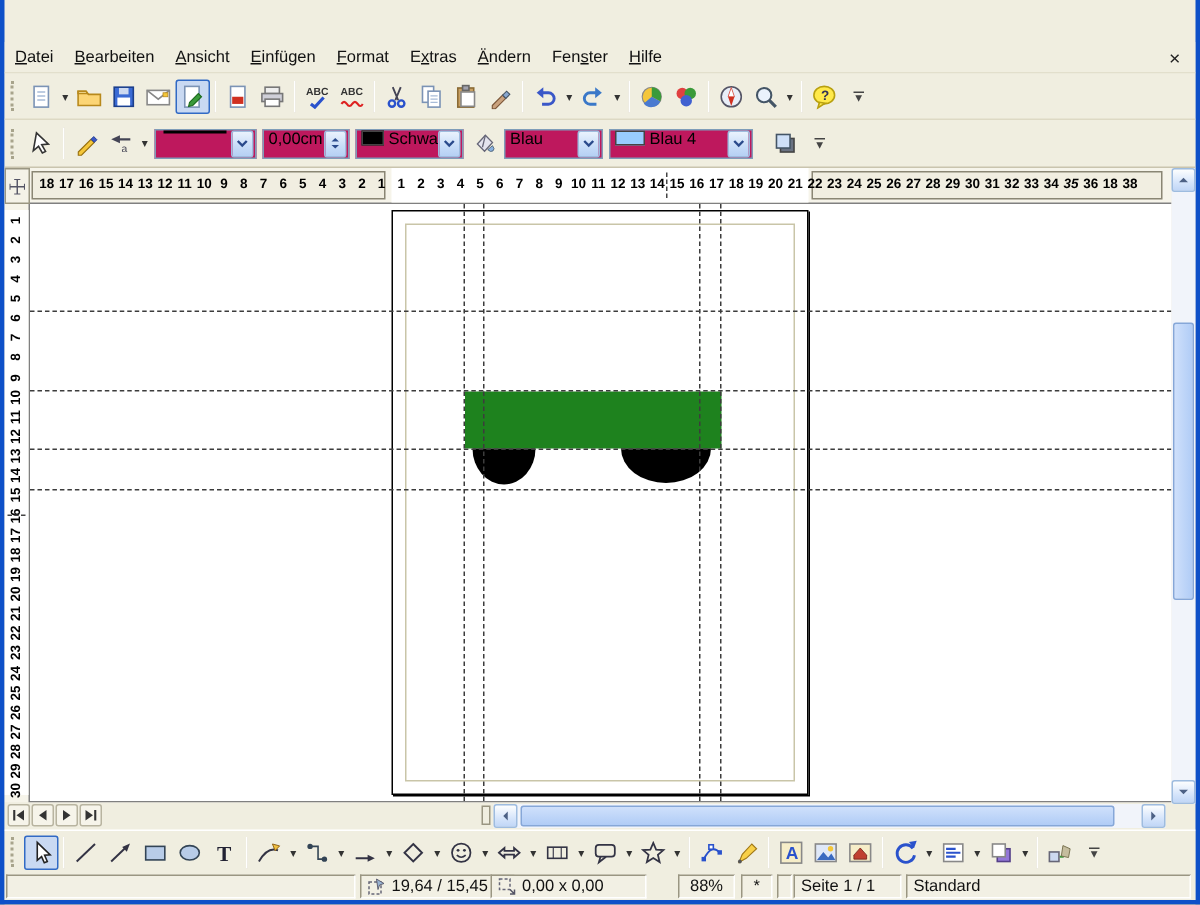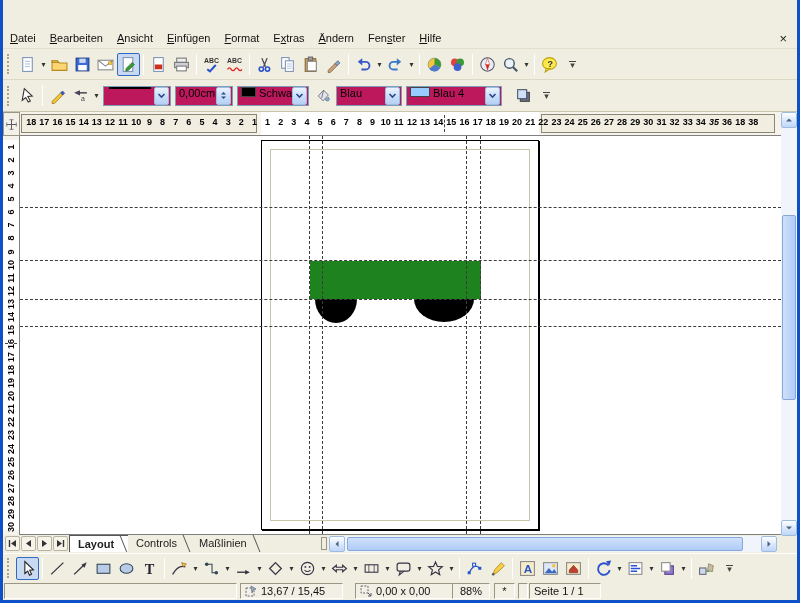--- a/index.html
+++ b/index.html
@@ -521,25 +521,20 @@
         <svg viewBox="0 0 9 9">
           <path d="M2 1l5 3.5L2 8z" fill="#333"></path>
         </svg>
       </span>
     <span class="navbtn" style="left:50px">
         <svg viewBox="0 0 9 9">
           <path d="M7.5 1v7" stroke="#333" stroke-width="1.4"></path>
           <path d="M1 1l5 3.5L1 8z" fill="#333"></path>
         </svg>
       </span>
-    <span id="tabs">
-        <span class="tab active">Layout</span>
-        <span class="tab">Controls</span>
-        <span class="tab">Maßlinien</span>
-      </span>
     <span id="hsplit"></span>
     <span id="hscroll">
       <span class="sbtn" style="left:0;top:0">
           <svg viewBox="0 0 8 8">
             <path d="M5.5 1L2.5 4l3 3z" fill="#4d6185"></path>
           </svg>
         </span>
       <span class="hthumb" style="left:18px;width:396px"></span>
       <span class="sbtn" style="right:0;top:0">
           <svg viewBox="0 0 8 8">
@@ -763,33 +758,36 @@
       <span class="overflow"><i></i>▾</span>
     </div>
 
   <div id="statusbar">
     <span class="scell" style="left:1px;width:233px"></span>
     <span class="scell" style="left:237px;width:103px">
       <svg viewBox="0 0 12 12">
           <rect x="1" y="3" width="8" height="8" fill="none" stroke="#667" stroke-dasharray="2 1.4"></rect>
           <path d="M6 1l5 3-3 1-1 3z" fill="#99b4d4" stroke="#556" stroke-width=".6"></path>
         </svg>
-      <span>13,67 / 15,45</span>
+      <span>19,64 / 15,45</span>
     </span>
-    <span class="scell" style="left:352px;width:104px">
+    <span class="scell" style="left:324px;width:104px">
       <svg viewBox="0 0 12 12">
           <rect x="1" y="1" width="7" height="7" fill="none" stroke="#667" stroke-dasharray="2 1.4"></rect>
           <path d="M8 8l3 3M11 8v3h-3" fill="none" stroke="#556"></path>
         </svg>
       <span>0,00 x 0,00</span>
     </span>
     <span class="scell center" style="left:449px;width:38px">
         <span>88%</span>
       </span>
     <span class="scell center" style="left:491px;width:21px">
         <span>*</span>
       </span>
     <span class="scell" style="left:515px;width:8px"></span>
     <span class="scell" style="left:526px;width:72px">
         <span>Seite 1 / 1</span>
       </span>
+    <span class="scell" style="left:601px;width:190px">
+        <span>Standard</span>
+      </span>
   </div>
 </div>
 
 </body></html>

